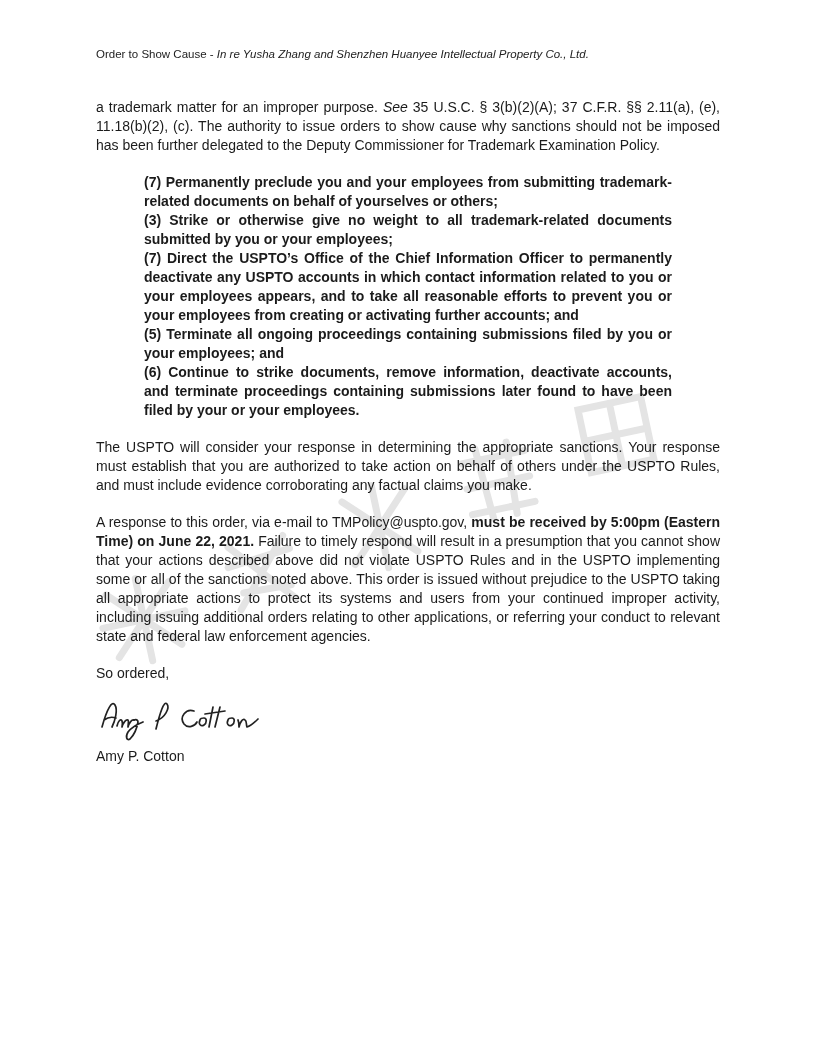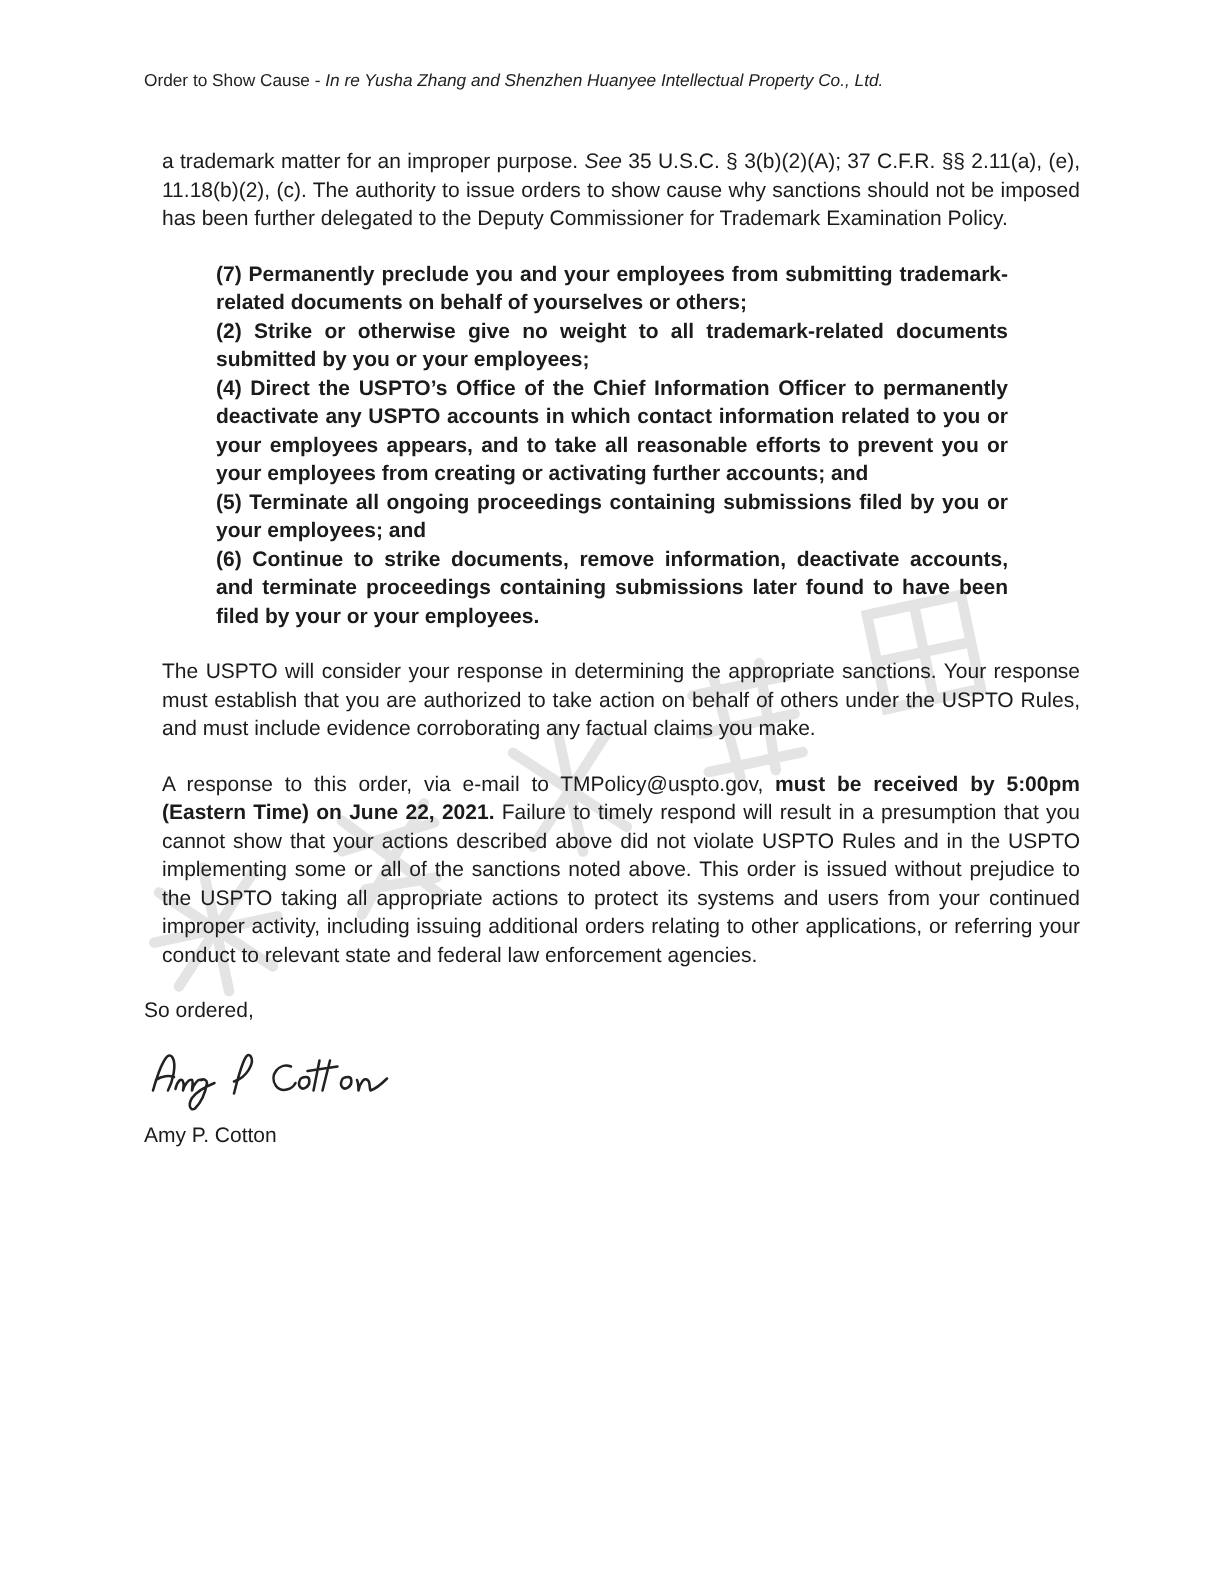--- a/index.html
+++ b/index.html
@@ -18,21 +18,21 @@
   .running-header em{font-style:italic;}
   .watermark{
     position:absolute;left:96px;top:380px;width:600px;height:310px;
     pointer-events:none;z-index:0;
   }
   .content{
     position:absolute;top:98px;left:96px;width:624px;
     font-size:14px;line-height:19px;text-align:justify;
     z-index:1;
   }
-  .content p{margin:0 0 18px 12px;}
+  .content p{margin:0 0 18px 0;}
   .bold{font-weight:700;}
   .em{font-style:italic;}
   .sanctions{margin:0 48px 18px 48px;}
   .sanctions p{margin:0;font-weight:700;text-align:justify;}
   .sig-block{text-align:left;}
   .sig-block p{margin:0;}
   .so-ordered{margin:0 0 8px 0 !important;}
   .signature-svg{display:block;margin:2px 0 4px 2px;}
   .page-number{
     position:absolute;top:968px;left:0;width:100%;
@@ -71,22 +71,22 @@
 
   <main class="content">
 
     <p>
       <span>a trademark matter for an improper purpose. </span><em class="em">See</em><span> 35 U.S.C. § 3(b)(2)(A); 37 C.F.R. §§ 2.11(a), (e), 11.18(b)(2), (c). The authority to issue orders to show cause why sanctions should not be imposed has been further delegated to the Deputy Commissioner for Trademark Examination Policy.</span>
     </p>
 
 
     <div class="sanctions">
       <p>(7) Permanently preclude you and your employees from submitting trademark-related documents on behalf of yourselves or others;</p>
-      <p>(2) Strike or otherwise give no weight to all trademark-related documents submitted by you or your employees;</p>
-      <p>(4) Direct the USPTO’s Office of the Chief Information Officer to permanently deactivate any USPTO accounts in which contact information related to you or your employees appears, and to take all reasonable efforts to prevent you or your employees from creating or activating further accounts; and</p>
+      <p>(3) Strike or otherwise give no weight to all trademark-related documents submitted by you or your employees;</p>
+      <p>(7) Direct the USPTO’s Office of the Chief Information Officer to permanently deactivate any USPTO accounts in which contact information related to you or your employees appears, and to take all reasonable efforts to prevent you or your employees from creating or activating further accounts; and</p>
       <p>(5) Terminate all ongoing proceedings containing submissions filed by you or your employees; and</p>
       <p>(6) Continue to strike documents, remove information, deactivate accounts, and terminate proceedings containing submissions later found to have been filed by your or your employees.</p>
     </div>
 
     <p>The USPTO will consider your response in determining the appropriate sanctions. Your response must establish that you are authorized to take action on behalf of others under the USPTO Rules, and must include evidence corroborating any factual claims you make.</p>
 
     <p>
       <span>A response to this order, via e-mail to TMPolicy@uspto.gov, </span><span class="bold">must be received by 5:00pm (Eastern Time) on June 22, 2021.</span><span> Failure to timely respond will result in a presumption that you cannot show that your actions described above did not violate USPTO Rules and in the USPTO implementing some or all of the sanctions noted above. This order is issued without prejudice to the USPTO taking all appropriate actions to protect its systems and users from your continued improper activity, including issuing additional orders relating to other applications, or referring your conduct to relevant state and federal law enforcement agencies.</span>
     </p>
 

